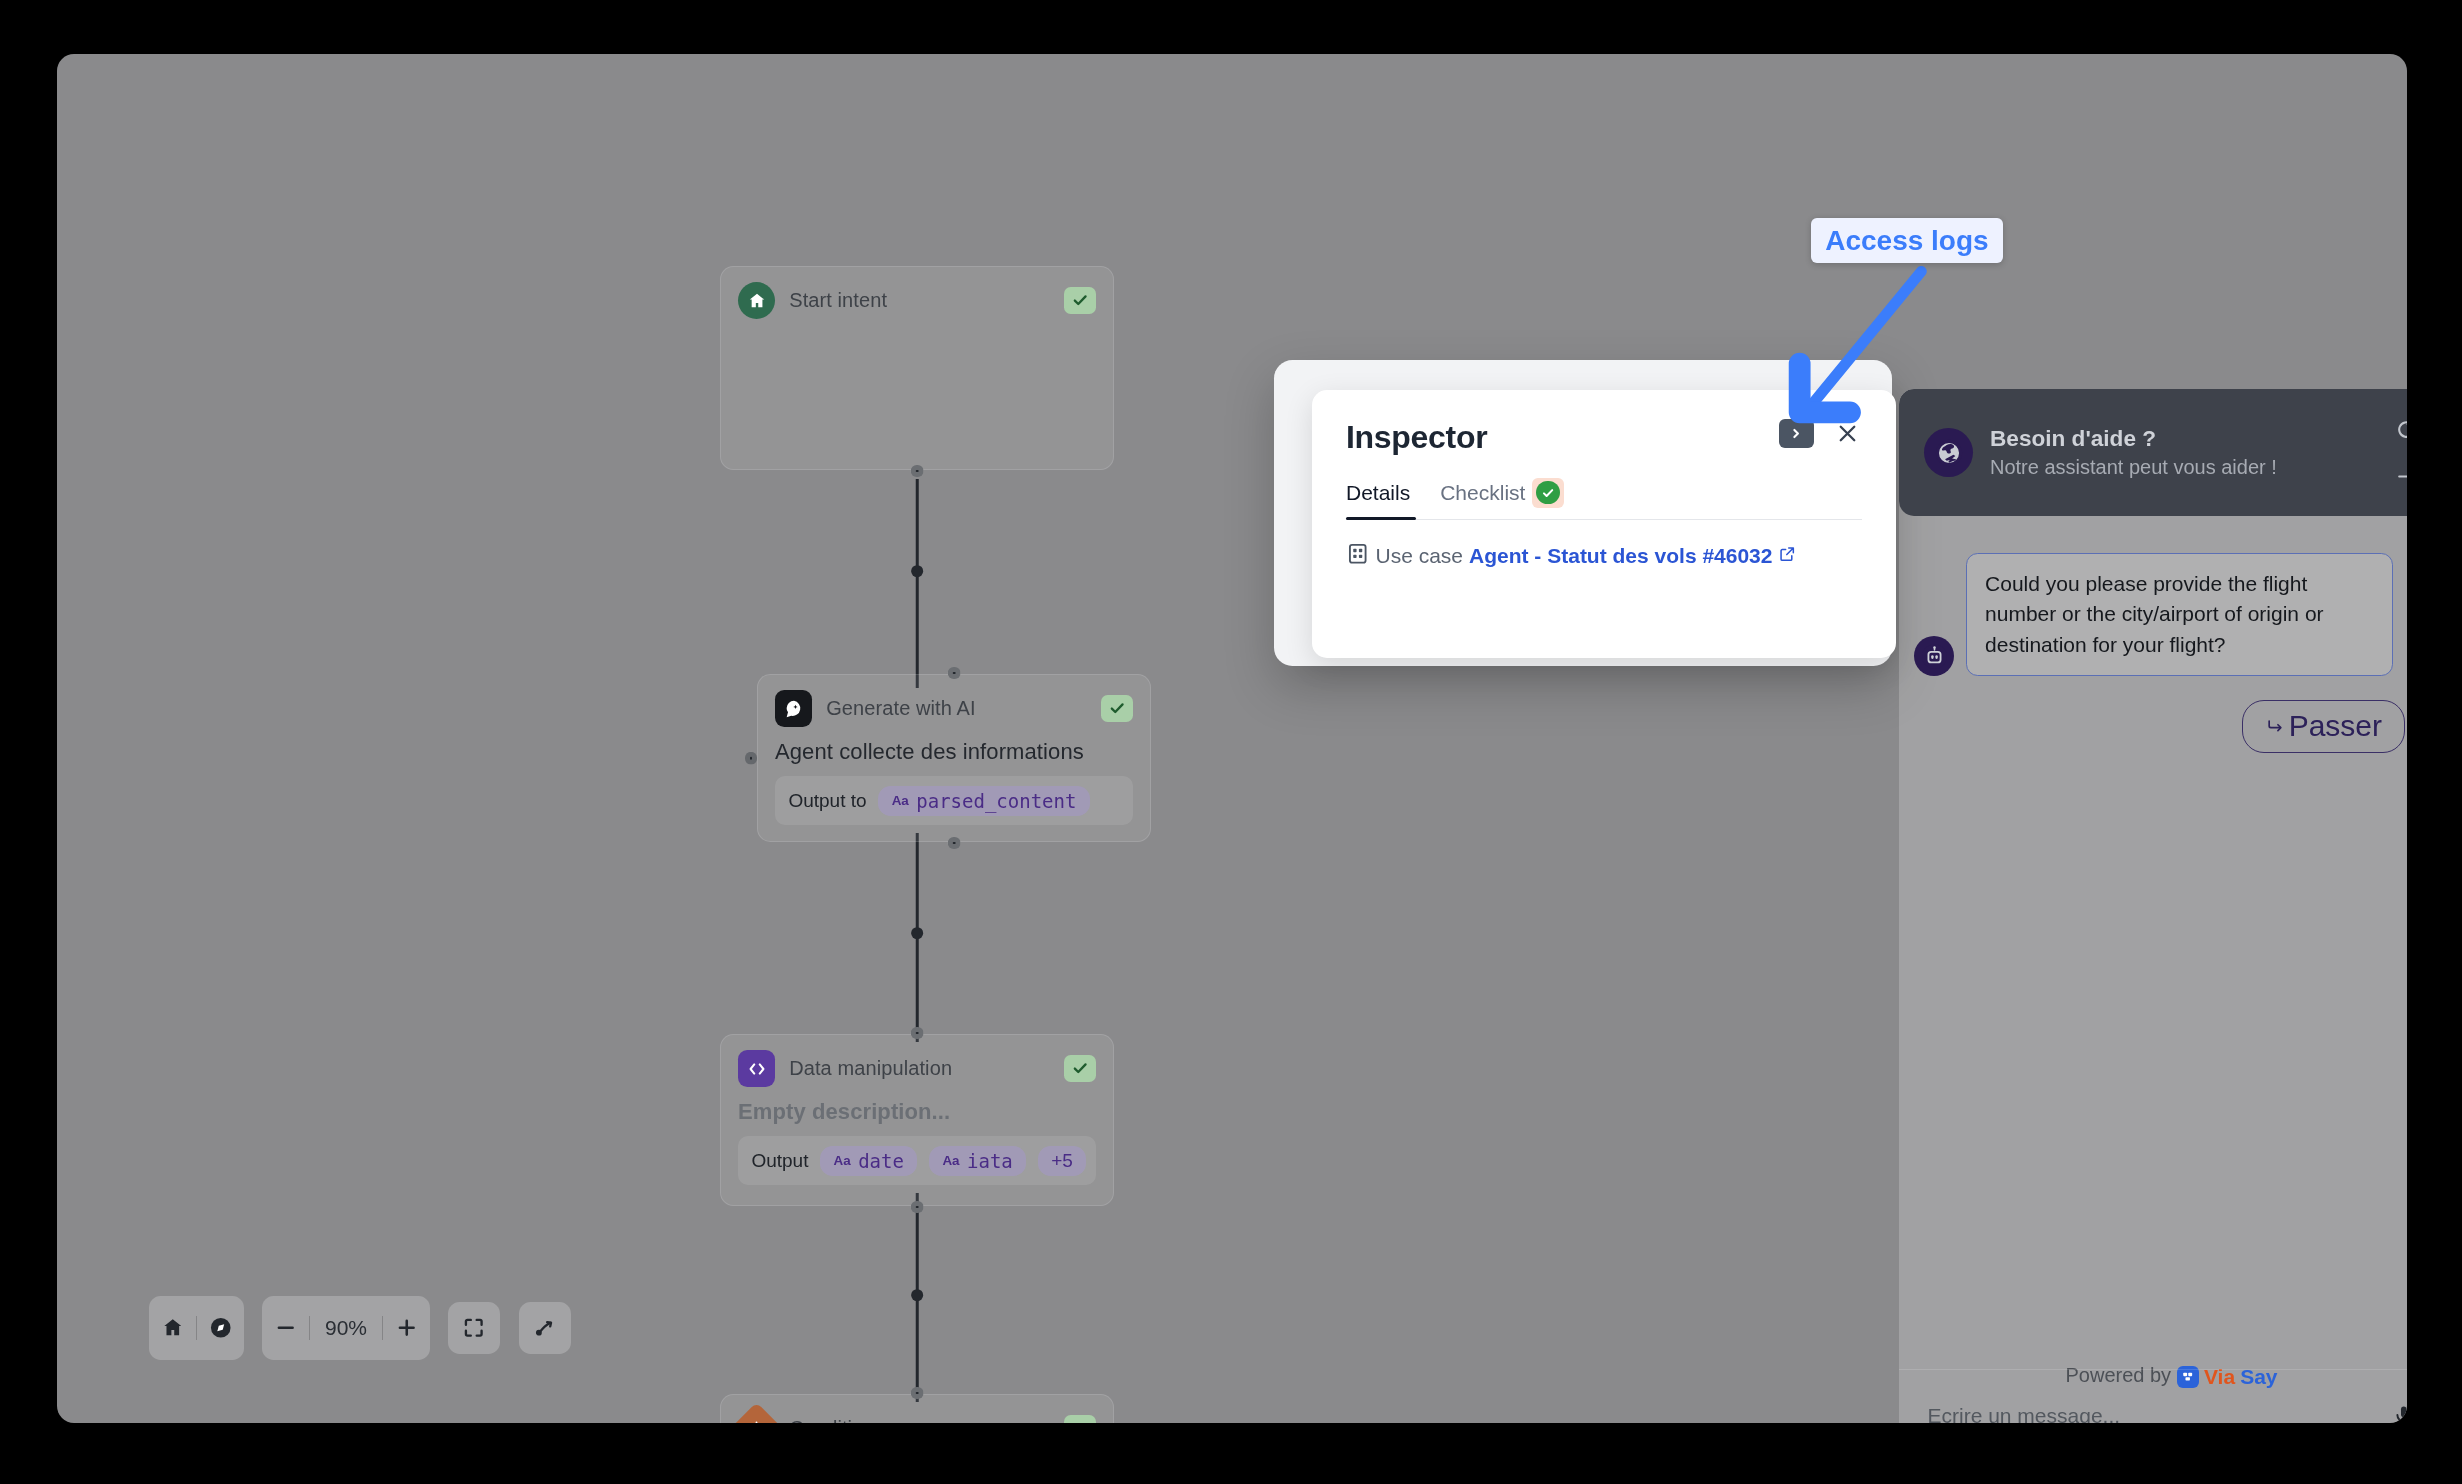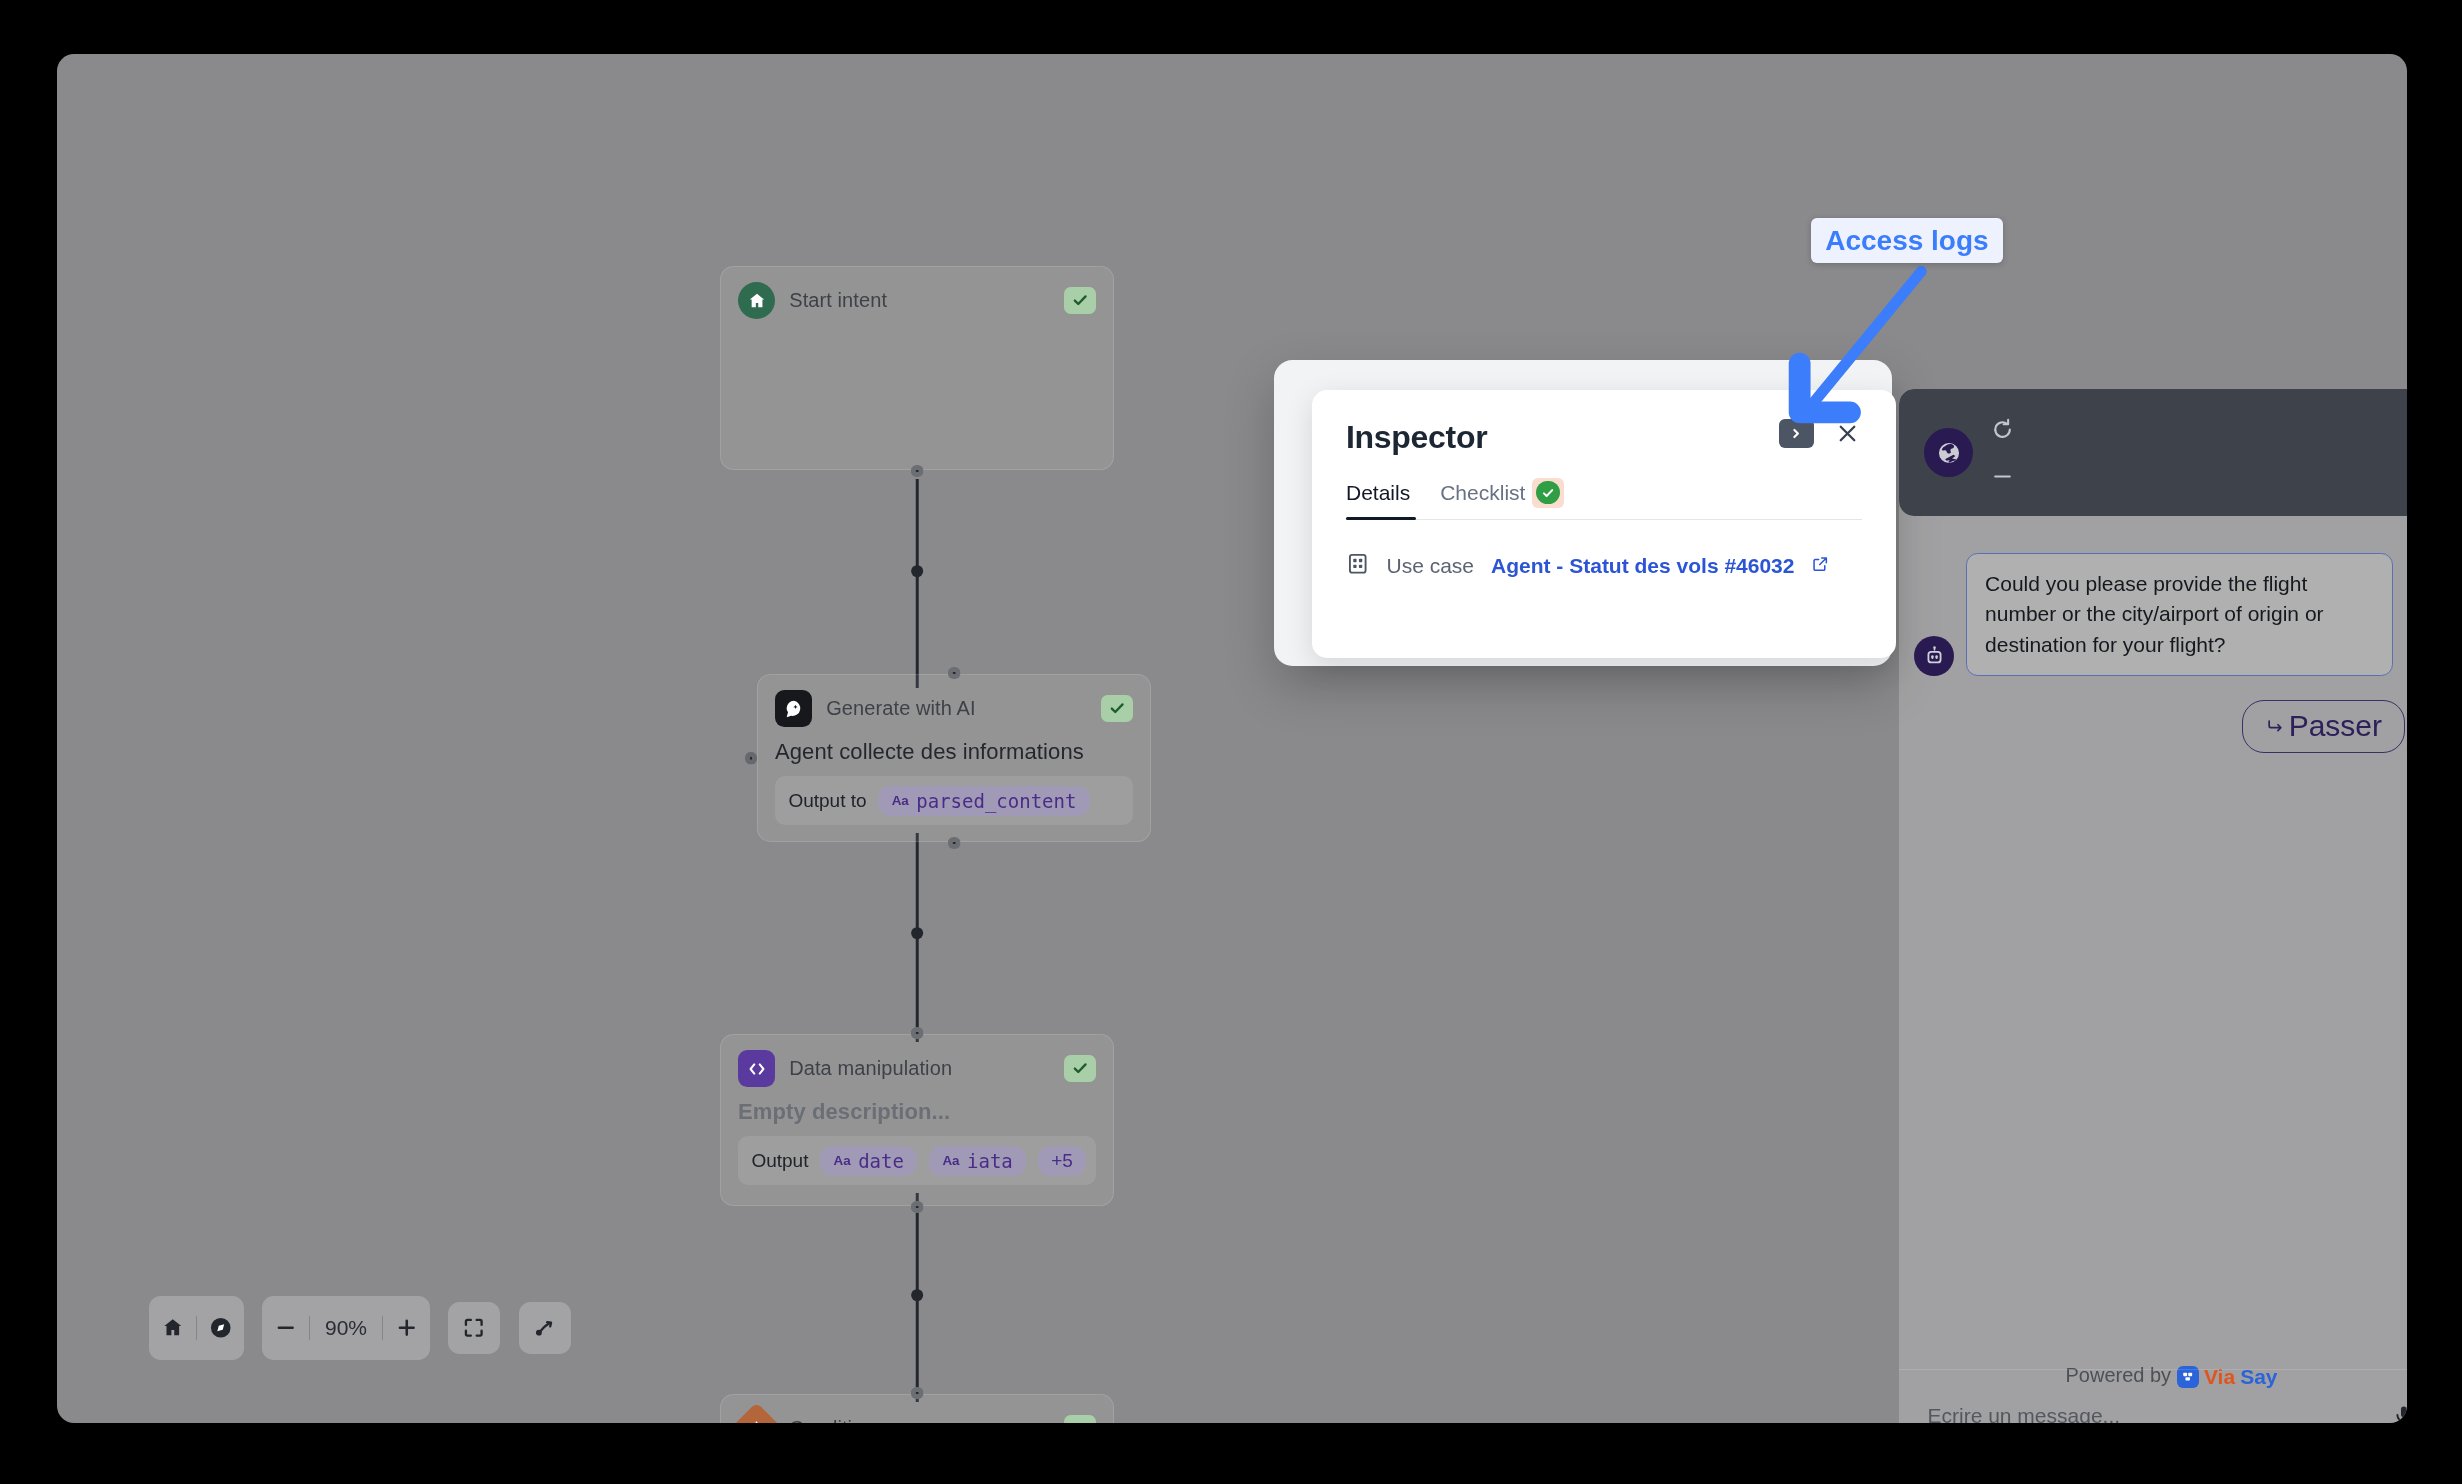--- a/index.html
+++ b/index.html
@@ -211,22 +211,22 @@
   .check-badge {
     background: #fbddd0; border-radius: 5.9px;
     padding: 3.4px 4.2px; display: flex; align-items: center;
   }
   .check-circle {
     width: 23.5px; height: 23.5px; border-radius: 50%;
     background: #2f9e44;
     display: flex; align-items: center; justify-content: center;
   }
   .insp-row {
-    display: flex; align-items: center; gap: 17px;
-    margin-top: 32px;
+    display: flex; align-items: center; gap: 6px;
+    margin-top: 22px;
   }
   .insp-row-label { font-size: 21px; color: #5b6472; }
   .insp-row-link {
     font-size: 21px; color: #2b55d4; font-weight: bold;
     text-decoration: none; cursor: pointer;
   }
 
   
   #annotation-label {
     position: absolute;
@@ -552,20 +552,24 @@
   <div id="chat-widget">
     <div id="chat-header">
       <div class="globe-av">
         <svg width="34" height="34" viewBox="0 0 24 24" fill="none">
           <circle cx="12" cy="12" r="8.2" fill="#c9ccd3"></circle>
           <path d="M13.5 5.6c1.6.3 2.4 1.4 2 2.4-.5 1-1.9.7-2.4 1.6-.4.8.4 1.3.2 2.1-.3.9-1.6.9-2.3.4-.8-.5-.6-1.7-1.5-2-.9-.3-1.8.5-2.3 0-.5-.6.2-1.7 1-2.3 1.3-1 3.3-2.5 5.3-2.2z" fill="#2a1a52"></path>
           <path d="M9.2 16.4l5.9-3.1 1.4.9-2.3 1.7 2.5.5.6.7-2.6.6-2.6 1.2-.6-.5 1-1.5-2.1.5z" fill="#2a1a52"></path>
           <circle cx="12" cy="12" r="8.2" fill="none" stroke="#2a1a52" stroke-width="2.2"></circle>
         </svg>
       </div>
+      <div class="chat-head-text">
+        <div class="chat-head-title">Besoin d'aide ?</div>
+        <div class="chat-head-sub">Notre assistant peut vous aider !</div>
+      </div>
       <div class="chat-head-actions">
         <div class="chat-icon-btn">
           <svg width="25" height="25" viewBox="0 0 24 24" fill="none" stroke="#c2c6cd" stroke-width="2" stroke-linecap="round" stroke-linejoin="round">
             <path d="M19 12a7 7 0 1 1-2.6-5.4"></path>
             <path d="M17.4 2.6v4.3h-4.3"></path>
           </svg>
         </div>
         <div class="chat-icon-btn">
           <svg width="25" height="25" viewBox="0 0 24 24" stroke="#c2c6cd" stroke-width="2" stroke-linecap="round">
               <path d="M5 12h14"></path>

